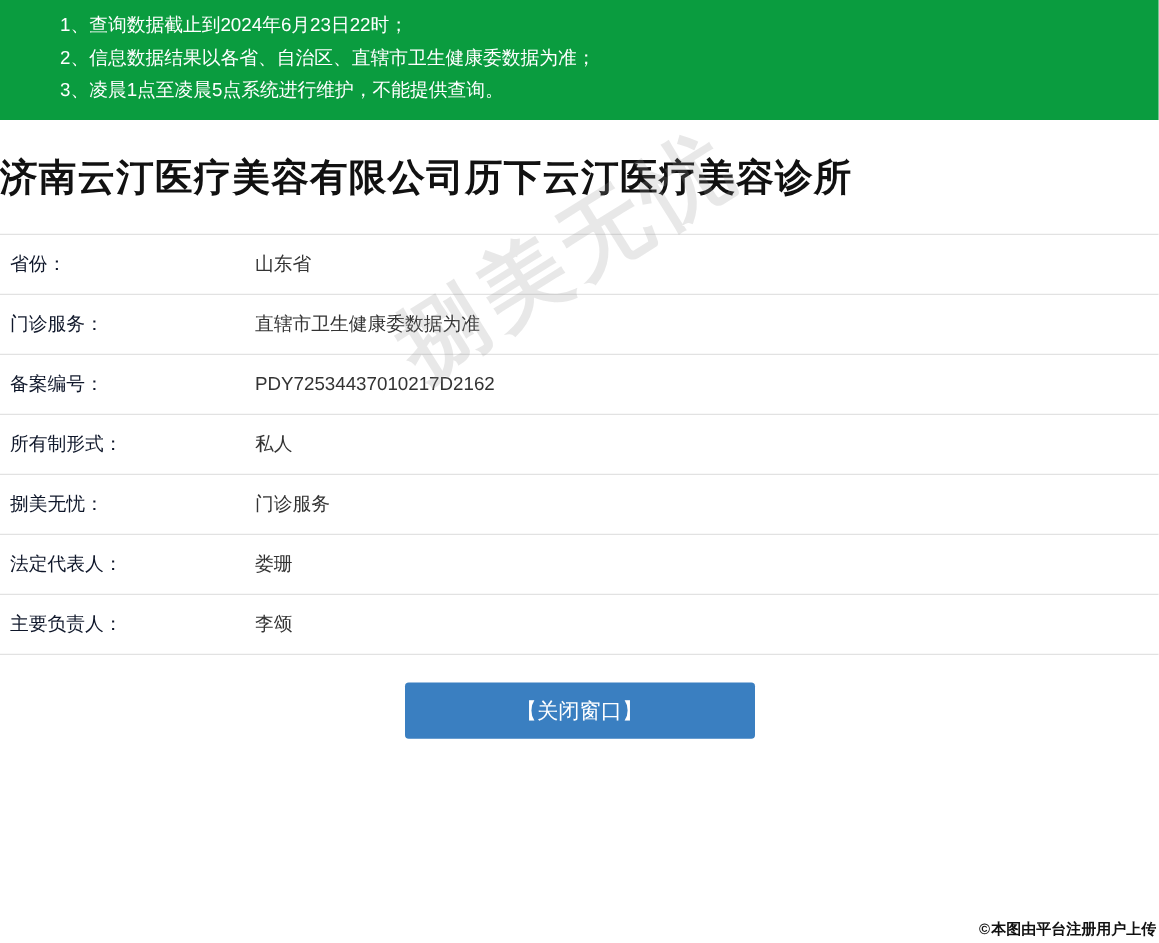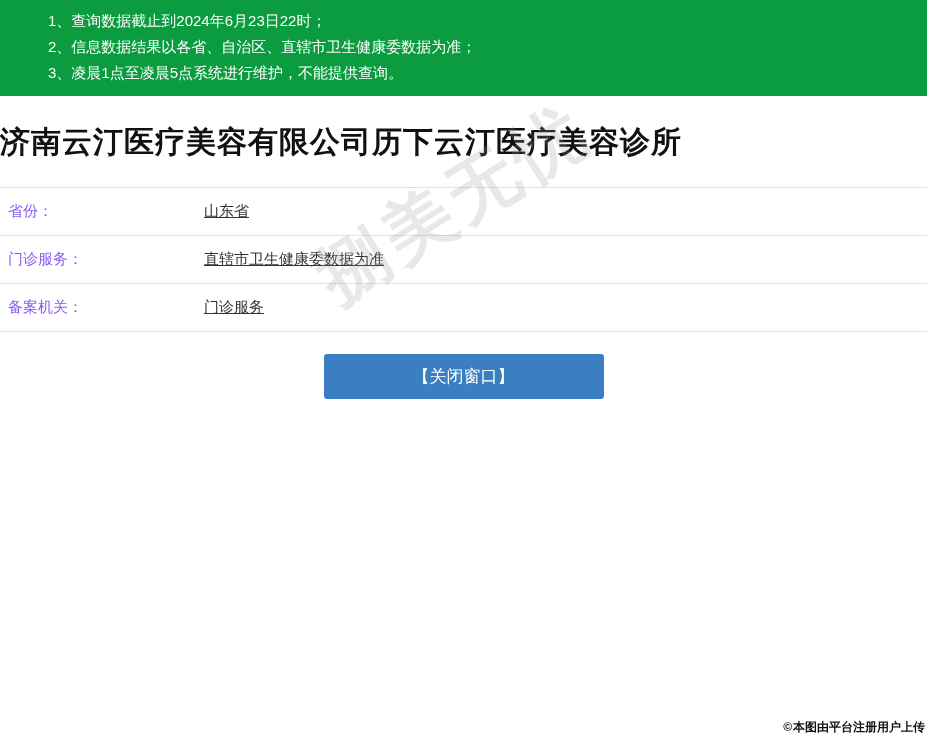--- a/index.html
+++ b/index.html
@@ -62,28 +62,27 @@
     border-top: 1px solid #e2e2e2;
     border-bottom: 1px solid #e2e2e2;
   }
   .info-table td {
     padding: 14px 0 14px 0;
     vertical-align: middle;
   }
   .cell-label {
     width: 196px;
     padding-left: 8px !important;
-    color: #8b5cf6;
+    color: #0f172a;
     font-size: 15px;
     margin-left: 12px;
   }
   .cell-value {
     color: #333;
     font-size: 15px;
-    text-decoration: underline;
   }
 
   
   .watermark {
     position: absolute;
     left: 300px;
     top: 245px;
     font-size: 70px;
     font-weight: bold;
     color: rgba(150,150,150,0.22);
@@ -110,21 +109,21 @@
     border: none;
     border-radius: 3px;
     cursor: pointer;
     font-family: "Liberation Sans", sans-serif;
   }
 
   
   .corner-credit {
     position: absolute;
     right: 2px;
-    bottom: 18px;
+    bottom: 2px;
     font-size: 12px;
     color: #111;
     font-weight: bold;
     white-space: nowrap;
   }
   .corner-credit .mark {
     display: inline-block;
     margin-right: 1px;
   }
 </style>
@@ -156,22 +155,38 @@
   <tbody>
     <tr>
       <td class="cell-label">省份：</td>
       <td class="cell-value">山东省</td>
     </tr>
     <tr>
       <td class="cell-label">门诊服务：</td>
       <td class="cell-value">直辖市卫生健康委数据为准</td>
     </tr>
     <tr>
-      <td class="cell-label">备案机关：</td>
+      <td class="cell-label">备案编号：</td>
+      <td class="cell-value">PDY72534437010217D2162</td>
+    </tr>
+    <tr>
+      <td class="cell-label">所有制形式：</td>
+      <td class="cell-value">私人</td>
+    </tr>
+    <tr>
+      <td class="cell-label">捌美无忧：</td>
       <td class="cell-value">门诊服务</td>
+    </tr>
+    <tr>
+      <td class="cell-label">法定代表人：</td>
+      <td class="cell-value">娄珊</td>
+    </tr>
+    <tr>
+      <td class="cell-label">主要负责人：</td>
+      <td class="cell-value">李颂</td>
     </tr>
   </tbody>
 </table>
 
 <div class="footer">
   <button class="close-btn">【关闭窗口】</button>
 </div>
 
 <div class="corner-credit">
   <span class="mark">©</span><span>本图由平台注册用户上传</span>

